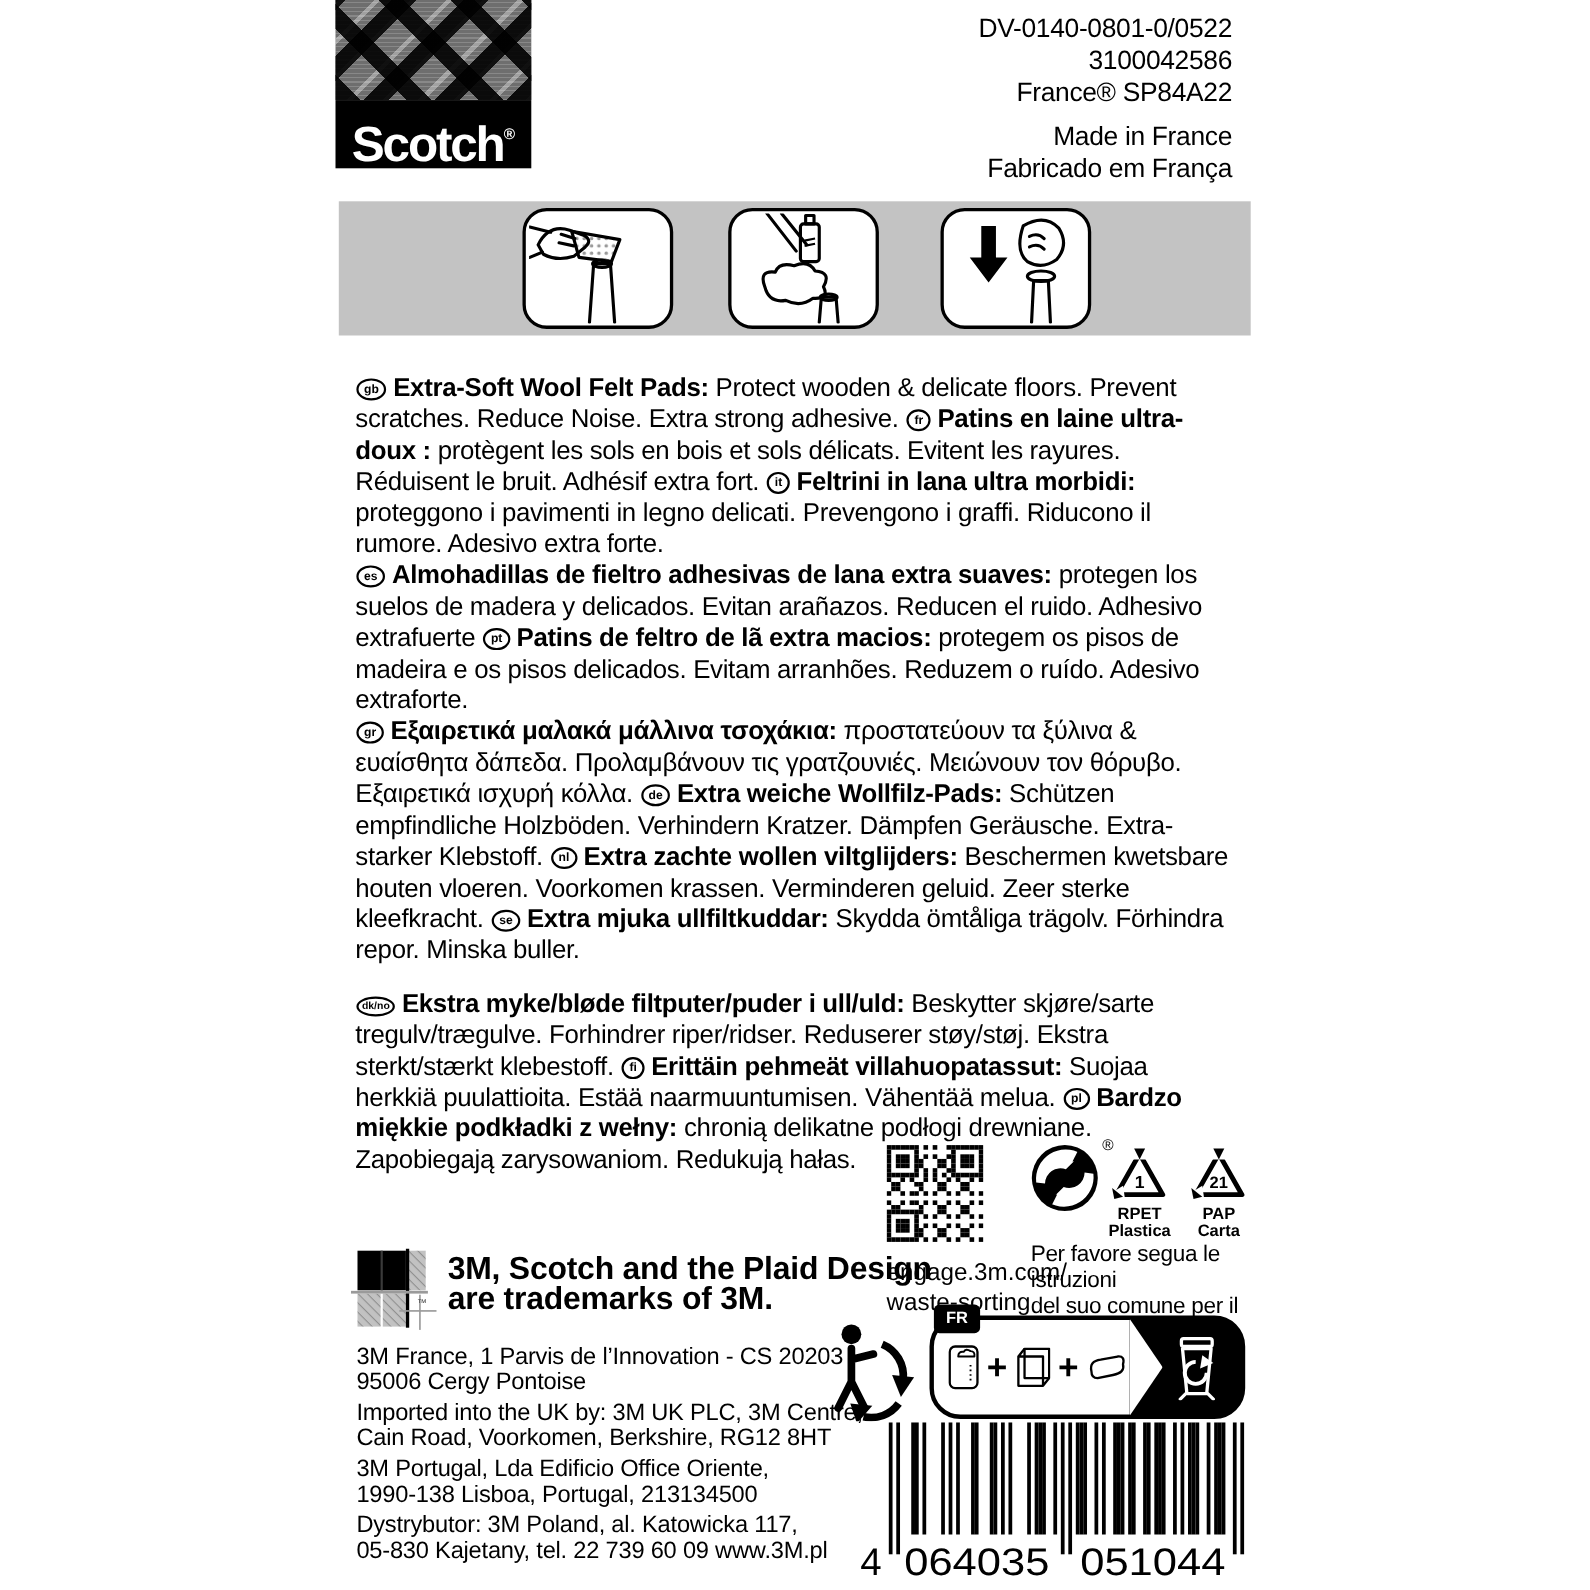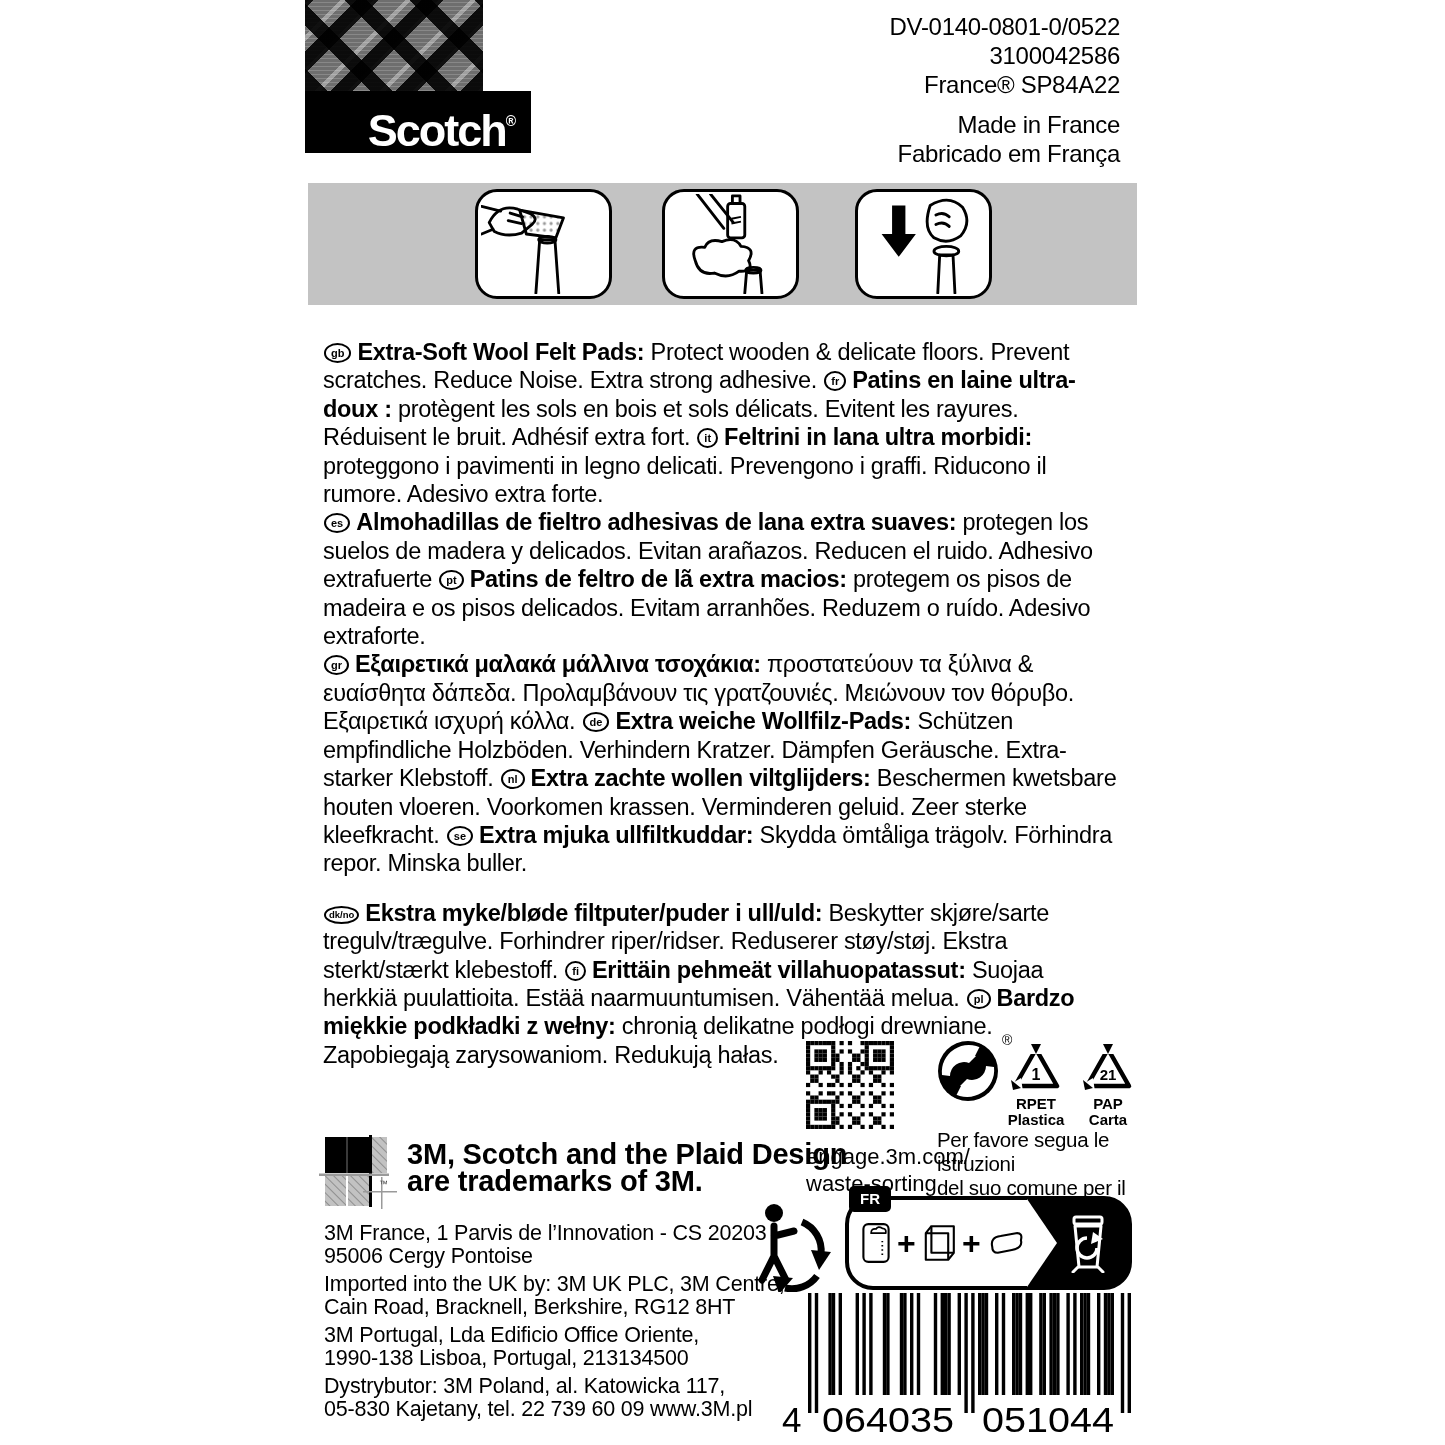--- a/index.html
+++ b/index.html
@@ -8,21 +8,21 @@
 
   
   .logo{position:absolute;left:305px;top:0;width:178px;height:153px;}
   .logo-plaid{position:absolute;left:0;top:0;width:178px;height:91px;background-color:#6e6e6e;
     background-image:
       repeating-linear-gradient(45deg, rgba(0,0,0,.9) 0 16px, rgba(0,0,0,0) 16px 46px),
       repeating-linear-gradient(-45deg, rgba(0,0,0,.9) 0 16px, rgba(0,0,0,0) 16px 46px),
       repeating-linear-gradient(-45deg, rgba(255,255,255,.35) 0 4px, rgba(0,0,0,0) 4px 23px),
       repeating-linear-gradient(0deg, rgba(255,255,255,.18) 0 1px, rgba(0,0,0,0) 1px 4px);}
   .logo-band{position:absolute;left:0;bottom:0;width:178px;height:62px;background:#000;color:#fff;
-    text-align:center;font-weight:bold;font-size:45px;line-height:60px;letter-spacing:-2px;padding-left:48px;}
+    text-align:center;font-weight:bold;font-size:45px;line-height:60px;letter-spacing:-2px;}
   .logo-band sup{font-size:14px;vertical-align:20px;letter-spacing:0;}
 
   
   .codes{position:absolute;right:325px;top:12px;text-align:right;font-size:24px;line-height:29px;letter-spacing:-0.3px;}
   .codes .made{margin-top:11px;}
 
   
   .picto-band{position:absolute;left:308px;top:183px;width:829px;height:122px;background:#c3c3c3;}
   .picto-box{position:absolute;top:6px;width:137px;height:110px;background:#fff;border:3px solid #000;
     border-radius:22px;box-sizing:border-box;overflow:hidden;}
@@ -161,21 +161,21 @@
     <div>are trademarks of 3M.</div>
   </div>
 
   <div class="addresses">
       <div class="addr-block">
         <div>3M France, 1 Parvis de l’Innovation - CS 20203</div>
         <div>95006 Cergy Pontoise</div>
       </div>
       <div class="addr-block">
         <div>Imported into the UK by: 3M UK PLC, 3M Centre,</div>
-        <div>Cain Road, Bracknell, Berkshire, RG12 8HT</div>
+        <div>Cain Road, Voorkomen, Berkshire, RG12 8HT</div>
       </div>
       <div class="addr-block">
         <div>3M Portugal, Lda Edificio Office Oriente,</div>
         <div>1990-138 Lisboa, Portugal, 213134500</div>
       </div>
       <div class="addr-block">
         <div>Dystrybutor: 3M Poland, al. Katowicka 117,</div>
         <div>05-830 Kajetany, tel. 22 739 60 09 www.3M.pl</div>
       </div>
     </div>

